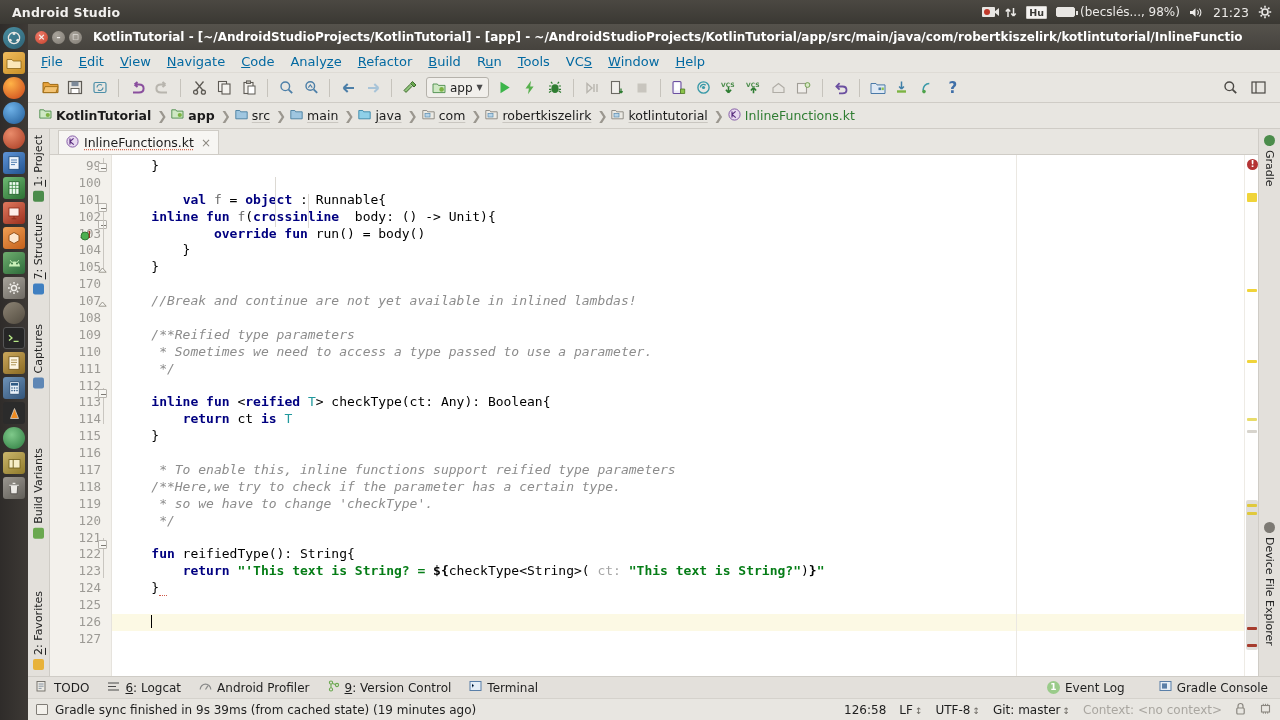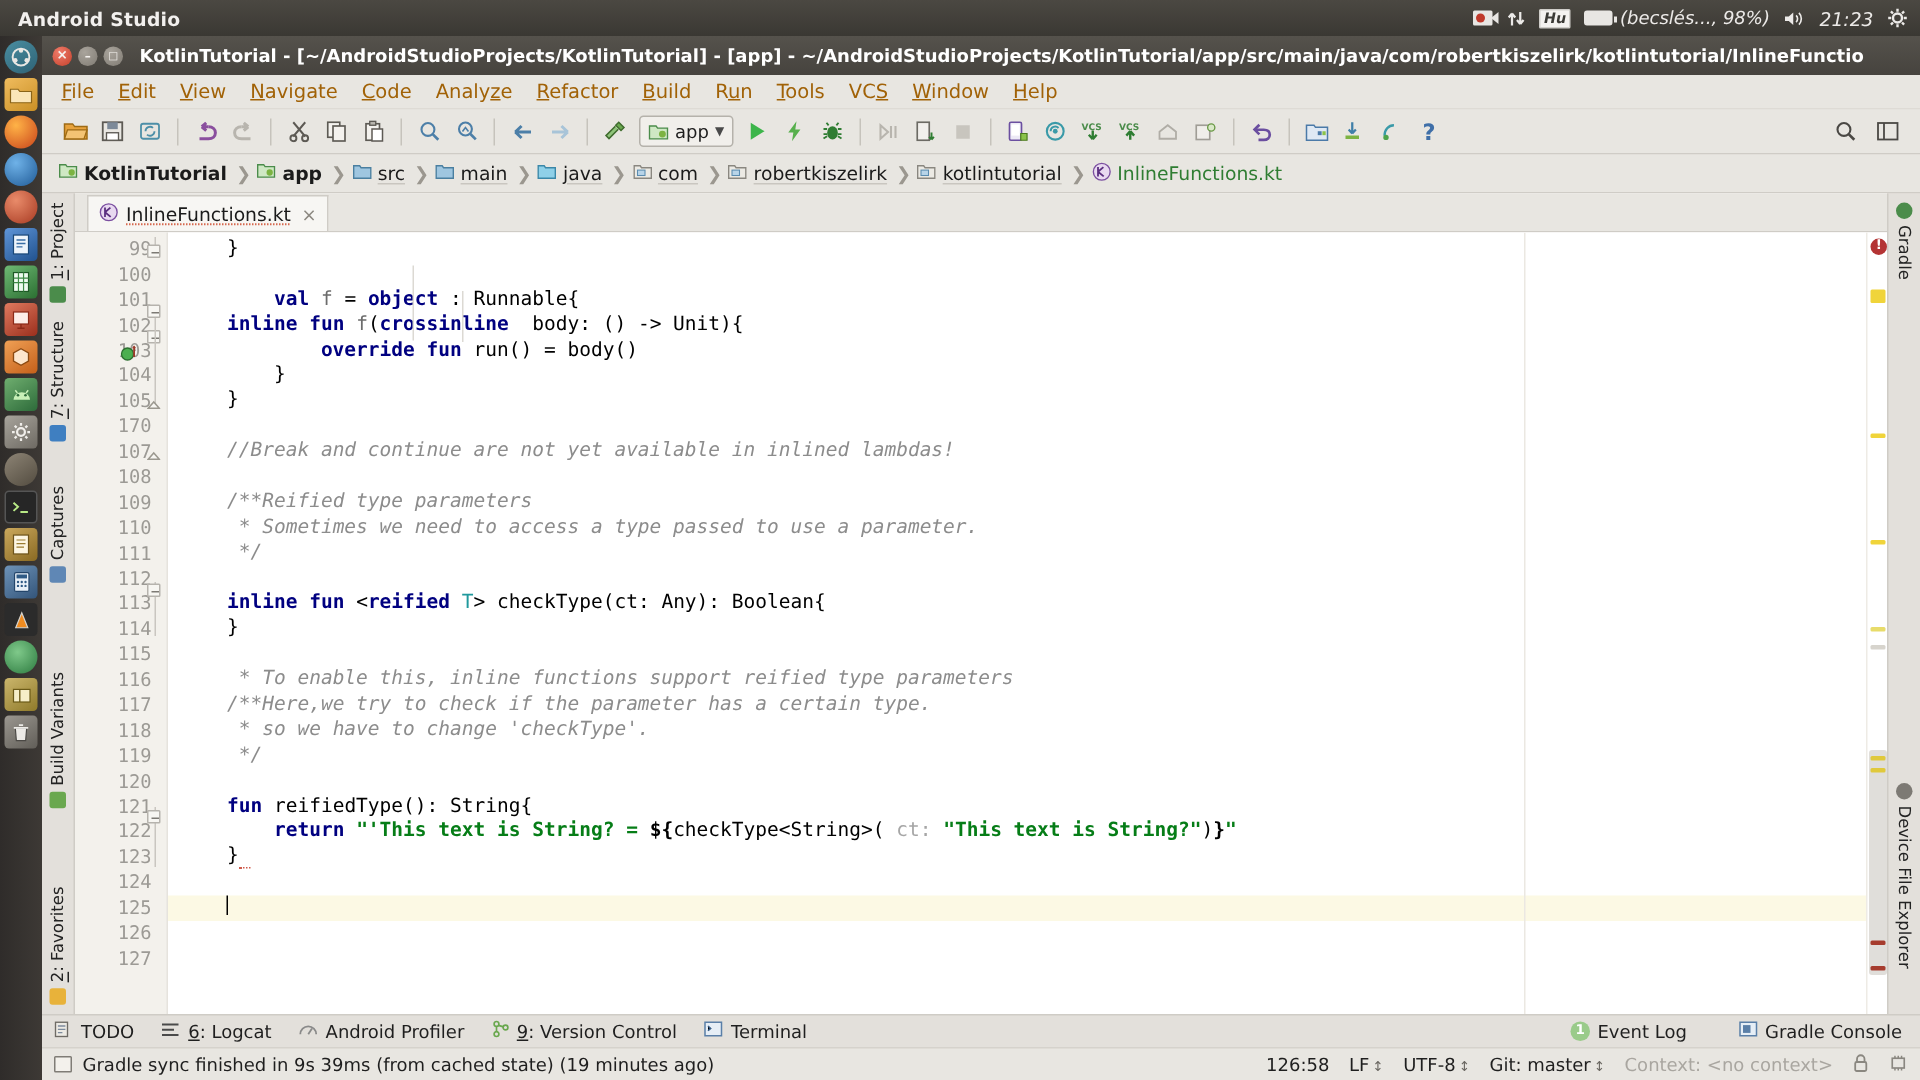--- a/index.html
+++ b/index.html
@@ -12,21 +12,21 @@
   .app { position: relative; width: 1280px; height: 600px; border-radius: 30px; }
 
   
   .unity-panel {
     position: absolute; left: 0; top: 0; width: 1280px; height: 24px;
     background: linear-gradient(to bottom, #4b4842, #3a3833);
     display: flex; align-items: center;
     color: #f2f0ee; font-size: 12.5px;
   }
   .unity-appname { margin-left: 12px; font-weight: bold; letter-spacing: .2px; }
-  .unity-tray { margin-left: auto; display: flex; align-items: center; gap: 9px; padding-right: 8px; font-style: italic; }
+  .unity-tray { margin-left: auto; display: flex; align-items: center; gap: 9px; padding-right: 8px; }
   .tray-item { display: flex; align-items: center; color: #eceae8; font-size: 12px; }
   .tray-kbd {
     border: 1px solid #cfcdc9; background: #f4f2f0; color: #3b3a36;
     font-size: 9.5px; line-height: 11px; padding: 0 2px; border-radius: 1px; font-weight: bold;
   }
   .batt-body {
     width: 19px; height: 10px; border: 1.5px solid #e8e6e3; border-radius: 2px;
     position: relative; background: #e8e6e3;
   }
   .batt-body:after {
@@ -71,21 +71,21 @@
 
   
   .ide {
     position: absolute; left: 28px; top: 50px; width: 1252px; height: 670px;
     background: #e8e6e1; display: flex; flex-direction: column;
   }
 
   
   .menubar {
     height: 23px; background: #e8e6e1; display: flex; align-items: center;
-    padding-left: 13px; gap: 16px; font-size: 13px; color: #a16207;
+    padding-left: 13px; gap: 16px; font-size: 13px; color: #0369a1;
     border-bottom: 1px solid #dedbd5;
   }
   .menu-item { cursor: default; white-space: nowrap; }
   .menu-item u { text-decoration: underline; }
 
   
   .toolbar {
     height: 30px; background: #e8e6e1; display: flex; align-items: center;
     padding: 0 6px 0 10px; gap: 1px; border-bottom: 1px solid #cfccc6;
   }
@@ -804,20 +804,21 @@
                 <div class="cline">        }</div>
                 <div class="cline">    }</div>
                 <div class="cline">&nbsp;</div>
                 <div class="cline">    <span class="c">//Break and continue are not yet available in inlined lambdas!</span></div>
                 <div class="cline">&nbsp;</div>
                 <div class="cline">    <span class="c">/**Reified type parameters</span></div>
                 <div class="cline">    <span class="c"> * Sometimes we need to access a type passed to use a parameter.</span></div>
                 <div class="cline">    <span class="c"> */</span></div>
                 <div class="cline">&nbsp;</div>
                 <div class="cline">    <span class="k">inline fun</span> &lt;<span class="k">reified</span> <span class="t">T</span>&gt; checkType(ct: Any): Boolean{</div>
+                <div class="cline">        <span class="k">return</span> ct <span class="k">is</span> <span class="t">T</span></div>
                 <div class="cline">    }</div>
                 <div class="cline">&nbsp;</div>
                 <div class="cline">    <span class="c"> * To enable this, inline functions support reified type parameters</span></div>
                 <div class="cline">    <span class="c">/**Here,we try to check if the parameter has a certain type.</span></div>
                 <div class="cline">    <span class="c"> * so we have to change 'checkType'.</span></div>
                 <div class="cline">    <span class="c"> */</span></div>
                 <div class="cline">&nbsp;</div>
                 <div class="cline">    <span class="k">fun</span> reifiedType(): String{</div>
                 <div class="cline">        <span class="k">return</span> <span class="s">"'This text is String? = </span><span class="tmpl">${</span>checkType&lt;String&gt;( <span class="hint">ct:</span> <span class="s">"This text is String?"</span>)<span class="tmpl">}</span><span class="s">"</span></div>
                 <div class="cline">    }<span class="err-under"> </span></div>

